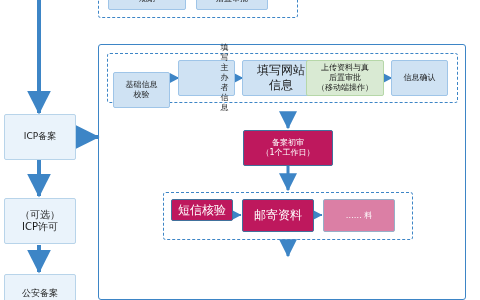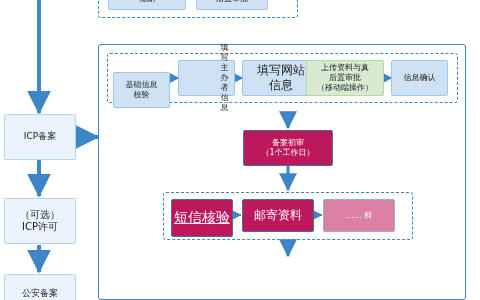--- a/index.html
+++ b/index.html
@@ -111,21 +111,21 @@
   <div class="node green" style="left:306px;top:60px;width:78px;height:36px;font-size:8px;white-space:pre-line;">上传资料与真
 后置审批
 （移动端操作）</div>
   <div class="node blue" style="left:391px;top:60px;width:57px;height:36px;font-size:8px;">信息确认</div>
 
   <div class="node steel" style="left:243px;top:130px;width:90px;height:36px;font-size:8px;white-space:pre-line;">备案初审
 （1个工作日）</div>
 
   <div class="dashgroup" style="left:163px;top:192px;width:250px;height:48px;"></div>
 
-  <div class="node steel" style="left:171px;top:199px;width:62px;height:38px;font-size:14px;text-decoration:underline;">短信核验</div>
+  <div class="node steel" style="left:171px;top:199px;width:62px;height:22px;font-size:12px;">短信核验</div>
   <div class="node steel" style="left:242px;top:199px;width:72px;height:33px;font-size:12px;">邮寄资料</div>
   <div class="node steel" style="left:323px;top:199px;width:72px;height:33px;font-size:8px;opacity:0.55;">…… 料</div>
 
 
   <div class="node lightbox" style="left:4px;top:114px;width:72px;height:46px;font-size:9px;white-space:pre-line;">ICP备案</div>
   <div class="node lightbox" style="left:4px;top:198px;width:72px;height:46px;font-size:10px;white-space:pre-line;">（可选）
 ICP许可</div>
   <div class="node lightbox" style="left:4px;top:274px;width:72px;height:40px;font-size:9px;">公安备案</div>
 
 </div>

